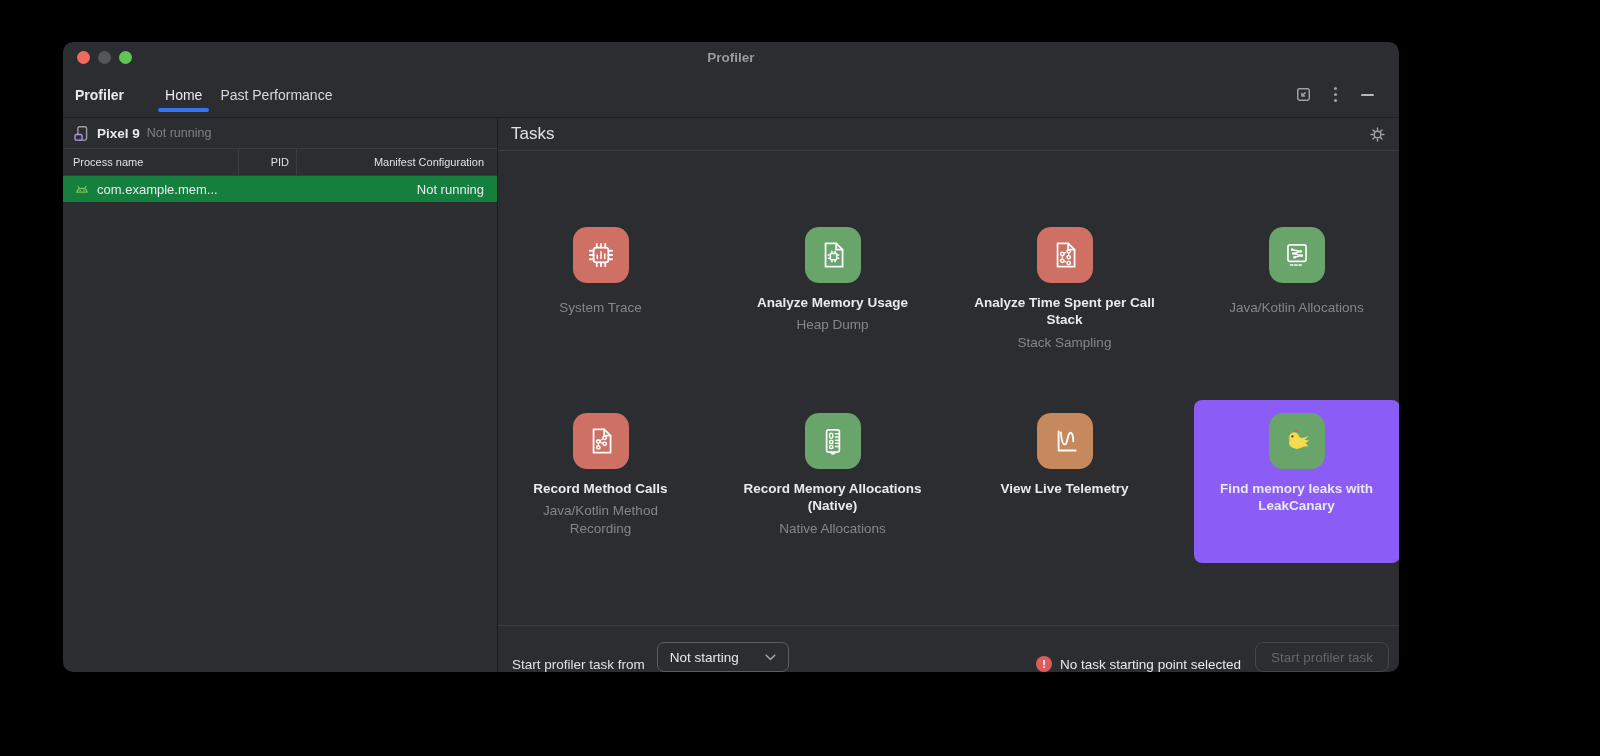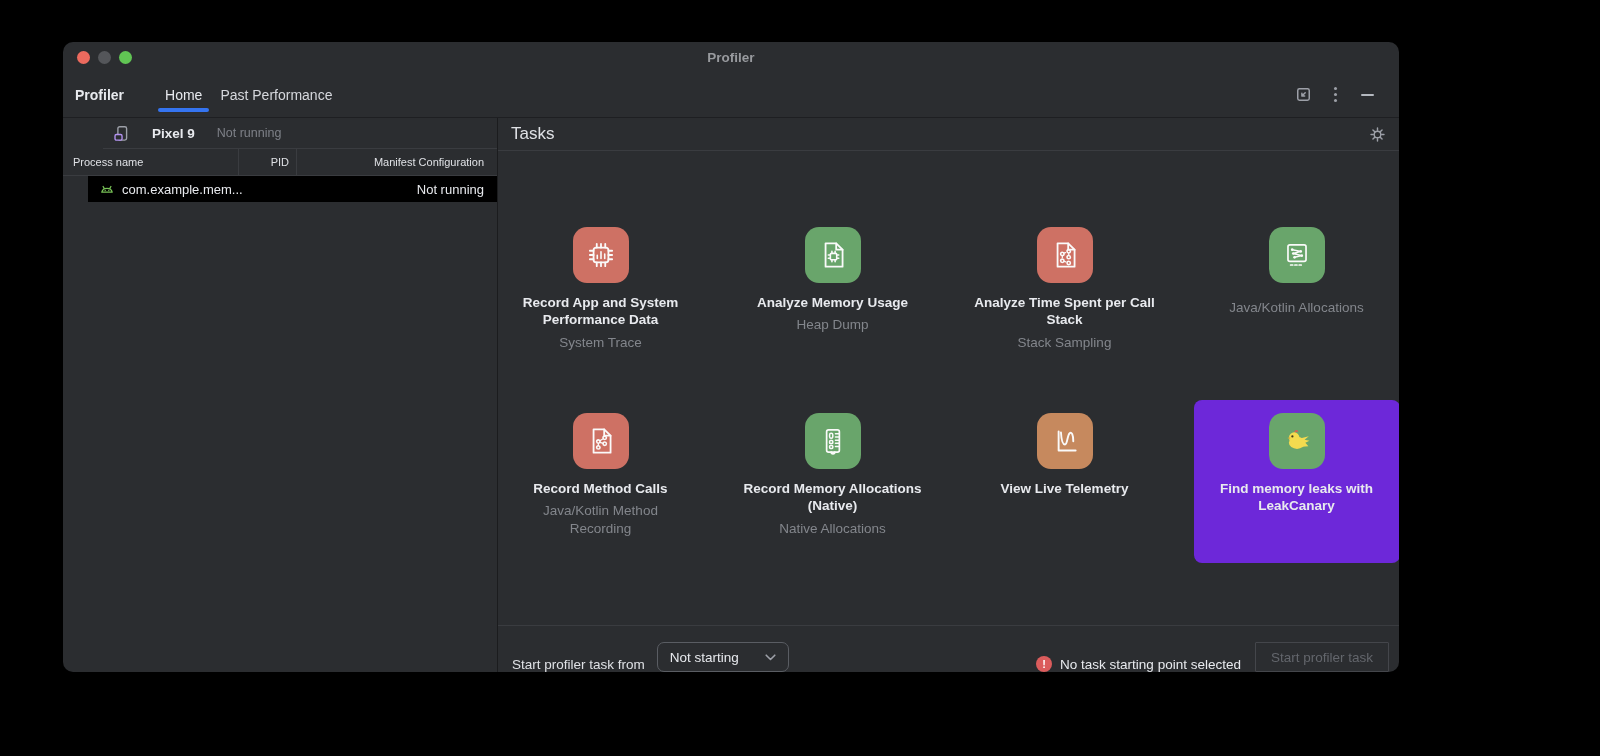--- a/index.html
+++ b/index.html
@@ -24,53 +24,53 @@
   .tab.selected { color:#e8eaee; }
   .tab .underline { position:absolute; left:2px; right:2px; bottom:5px; height:4px; border-radius:2px; background:#3574f0; }
   .spacer { flex:1; }
   .tb-icon { display:flex; align-items:center; justify-content:center; width:24px; height:24px; margin-left:8px; border-radius:4px; }
   .kebab { display:flex; flex-direction:column; gap:3px; align-items:center; }
   .kebab i { width:3px; height:3px; border-radius:50%; background:#9da0a8; }
   .minus { width:13px; height:2px; border-radius:1px; background:#b4b8bf; display:block; }
   
   .content { flex:1; display:flex; min-height:0; }
   .left-panel { width:435px; flex:none; border-right:1px solid #1b1c1e; display:flex; flex-direction:column; }
-  .device-header { height:31px; flex:none; display:flex; align-items:center; padding:0 10px; gap:22px; border-bottom:1px solid #3a3c40;margin-left:40px; }
+  .device-header { height:31px; flex:none; display:flex; align-items:center; padding:0 10px; gap:7px; border-bottom:1px solid #3a3c40; }
   .device-name { font-weight:700; font-size:13.5px; color:#e8eaee; }
   .device-status { font-size:12.5px; color:#7e8188; }
   .table-header { height:27px; flex:none; display:flex; align-items:center; font-size:11px; color:#dfe1e5; border-bottom:1px solid #3a3c40; }
   .col1 { width:176px; padding-left:10px; border-right:1px solid #3a3c40; align-self:stretch; display:flex; align-items:center; }
   .col2 { width:58px; padding-right:7px; border-right:1px solid #3a3c40; align-self:stretch; display:flex; align-items:center; justify-content:flex-end; }
   .col3 { flex:1; padding-right:13px; text-align:right; }
   .table-row { height:26px; flex:none; display:flex; align-items:center; padding:0 13px 0 11px; font-size:13px; }
-  .table-row.selected { background:#000000;margin-left:25px; }
+  .table-row.selected { background:#15803d; }
   .table-row .proc { margin-left:7px; color:#e8eaee; }
   .table-row .rowstatus { margin-left:auto; color:#e8eaee; }
   
   .right-panel { flex:1; display:flex; flex-direction:column; min-width:0; }
   .tasks-header { height:33px; flex:none; display:flex; align-items:center; padding:0 13px; font-size:17px; color:#dfe1e5; border-bottom:1px solid #3a3c40; }
   .tasks-header .gear { margin-left:auto; display:flex; }
   .grid { flex:1; display:flex; flex-direction:column; align-items:center; justify-content:center; gap:23px; }
   .grid-row { display:flex; gap:26px; }
   .card { width:206px; height:163px; border-radius:8px; display:flex; flex-direction:column; align-items:center; padding-top:13px; text-align:center; }
-  .card.selected { background:#6d28d9; }
+  .card.selected { background:#8b5cf6; }
   .tile { width:56px; height:56px; border-radius:14px; flex:none; display:flex; align-items:center; justify-content:center; margin-bottom:11px; }
   .tile.red { background:#ce7164; }
   .tile.green { background:#69a56b; }
   .tile.orange { background:#c6895e; }
   .card-title { font-size:13.5px; font-weight:700; color:#e8eaee; line-height:1.32; max-width:190px; }
   .card-sub { font-size:13.5px; color:#83868c; margin-top:5px; line-height:1.3; max-width:172px; }
   
   .footer { height:47px; flex:none; border-top:1px solid #3a3c40; display:flex; align-items:flex-end; padding:0 10px 0 14px; }
   .f-label { font-size:13.5px; color:#dfe1e5; margin-right:12px; }
   .dropdown { height:30px; border:1px solid #5a5d63; border-radius:7px; display:flex; align-items:center; padding:0 12px; gap:26px; font-size:13.5px; color:#e8eaee; }
   .err-icon { width:16px; height:16px; border-radius:50%; background:#db5c5c; flex:none; position:relative; }
   .err-icon::after { content:"!"; position:absolute; left:0; right:0; top:0; bottom:0; color:#fff; font-size:11px; font-weight:700; text-align:center; line-height:16px; }
   .warn-text { font-size:13.5px; color:#e8eaee; margin:0 14px 0 8px; }
-  .start-btn { height:30px; border:1px solid #44464b; border-radius:1px; background:transparent; color:#63666c; font-size:13.5px; font-family:"Liberation Sans", sans-serif; padding:0 15px; }
+  .start-btn { height:30px; border:1px solid #44464b; border-radius:8px; background:transparent; color:#63666c; font-size:13.5px; font-family:"Liberation Sans", sans-serif; padding:0 15px; }
   svg { display:block; }
 </style>
 </head>
 <body>
 
 <div class="window">
 
   <div class="titlebar">
     <div class="traffic">
       <span class="tl red"></span>
@@ -153,21 +153,20 @@
         <div class="grid-row">
 
           <div class="card">
             <div class="tile red">
               <svg width="34" height="34" viewBox="0 0 32 32" fill="none" stroke="#fafafa" stroke-width="1.7" stroke-linecap="round" stroke-linejoin="round">
                 <rect x="9" y="9" width="14" height="14" rx="2.5"></rect>
                 <path d="M12 5.5V9 M16 5.5V9 M20 5.5V9 M12 23v3.5 M16 23v3.5 M20 23v3.5 M5.5 12H9 M5.5 16H9 M5.5 20H9 M23 12h3.5 M23 16h3.5 M23 20h3.5"></path>
                 <path d="M12.5 19.2v-3 M16 19.2v-6.2 M19.5 19.2v-4.2" stroke-width="1.5"></path>
               </svg>
             </div>
-            <div class="card-title">Record App and System Performance Data</div>
             <div class="card-sub">System Trace</div>
           </div>
 
           <div class="card">
             <div class="tile green">
               <svg width="34" height="34" viewBox="0 0 32 32" fill="none" stroke="#fafafa" stroke-width="1.7" stroke-linecap="round" stroke-linejoin="round">
                 <path d="M9 5h10l6 6v16H9z"></path>
                 <path d="M19 5v6h6"></path>
                 <rect x="13.5" y="14.5" width="6" height="6" rx="1" stroke-width="1.5"></rect>
                 <path d="M15 12.6v1.9 M18 12.6v1.9 M15 20.5v1.9 M18 20.5v1.9 M11.6 16h1.9 M11.6 19h1.9 M19.5 16h1.9 M19.5 19h1.9" stroke-width="1.5"></path>

